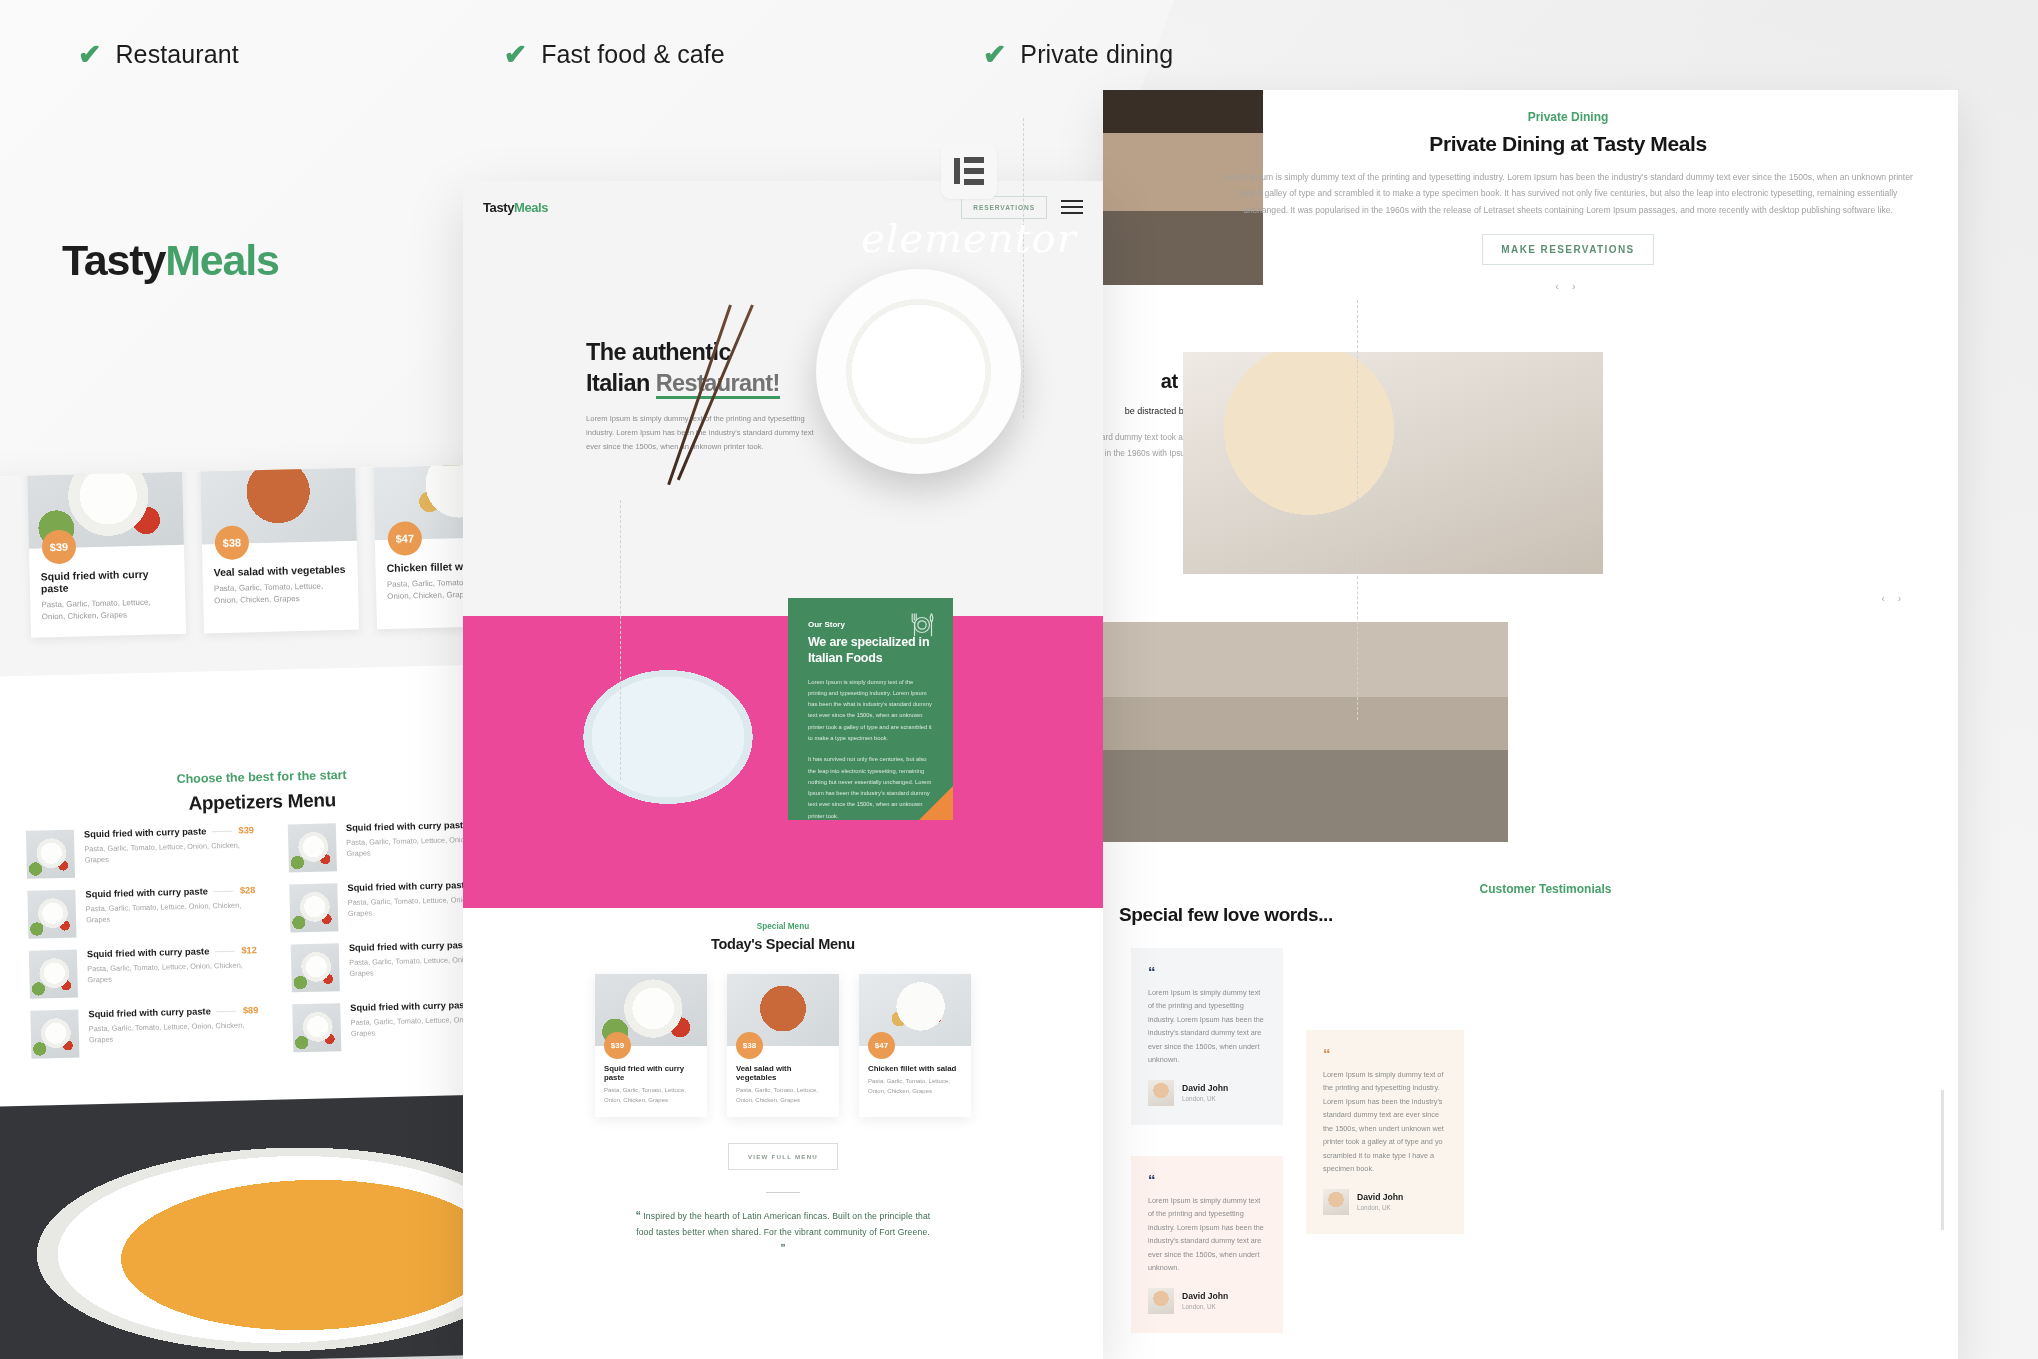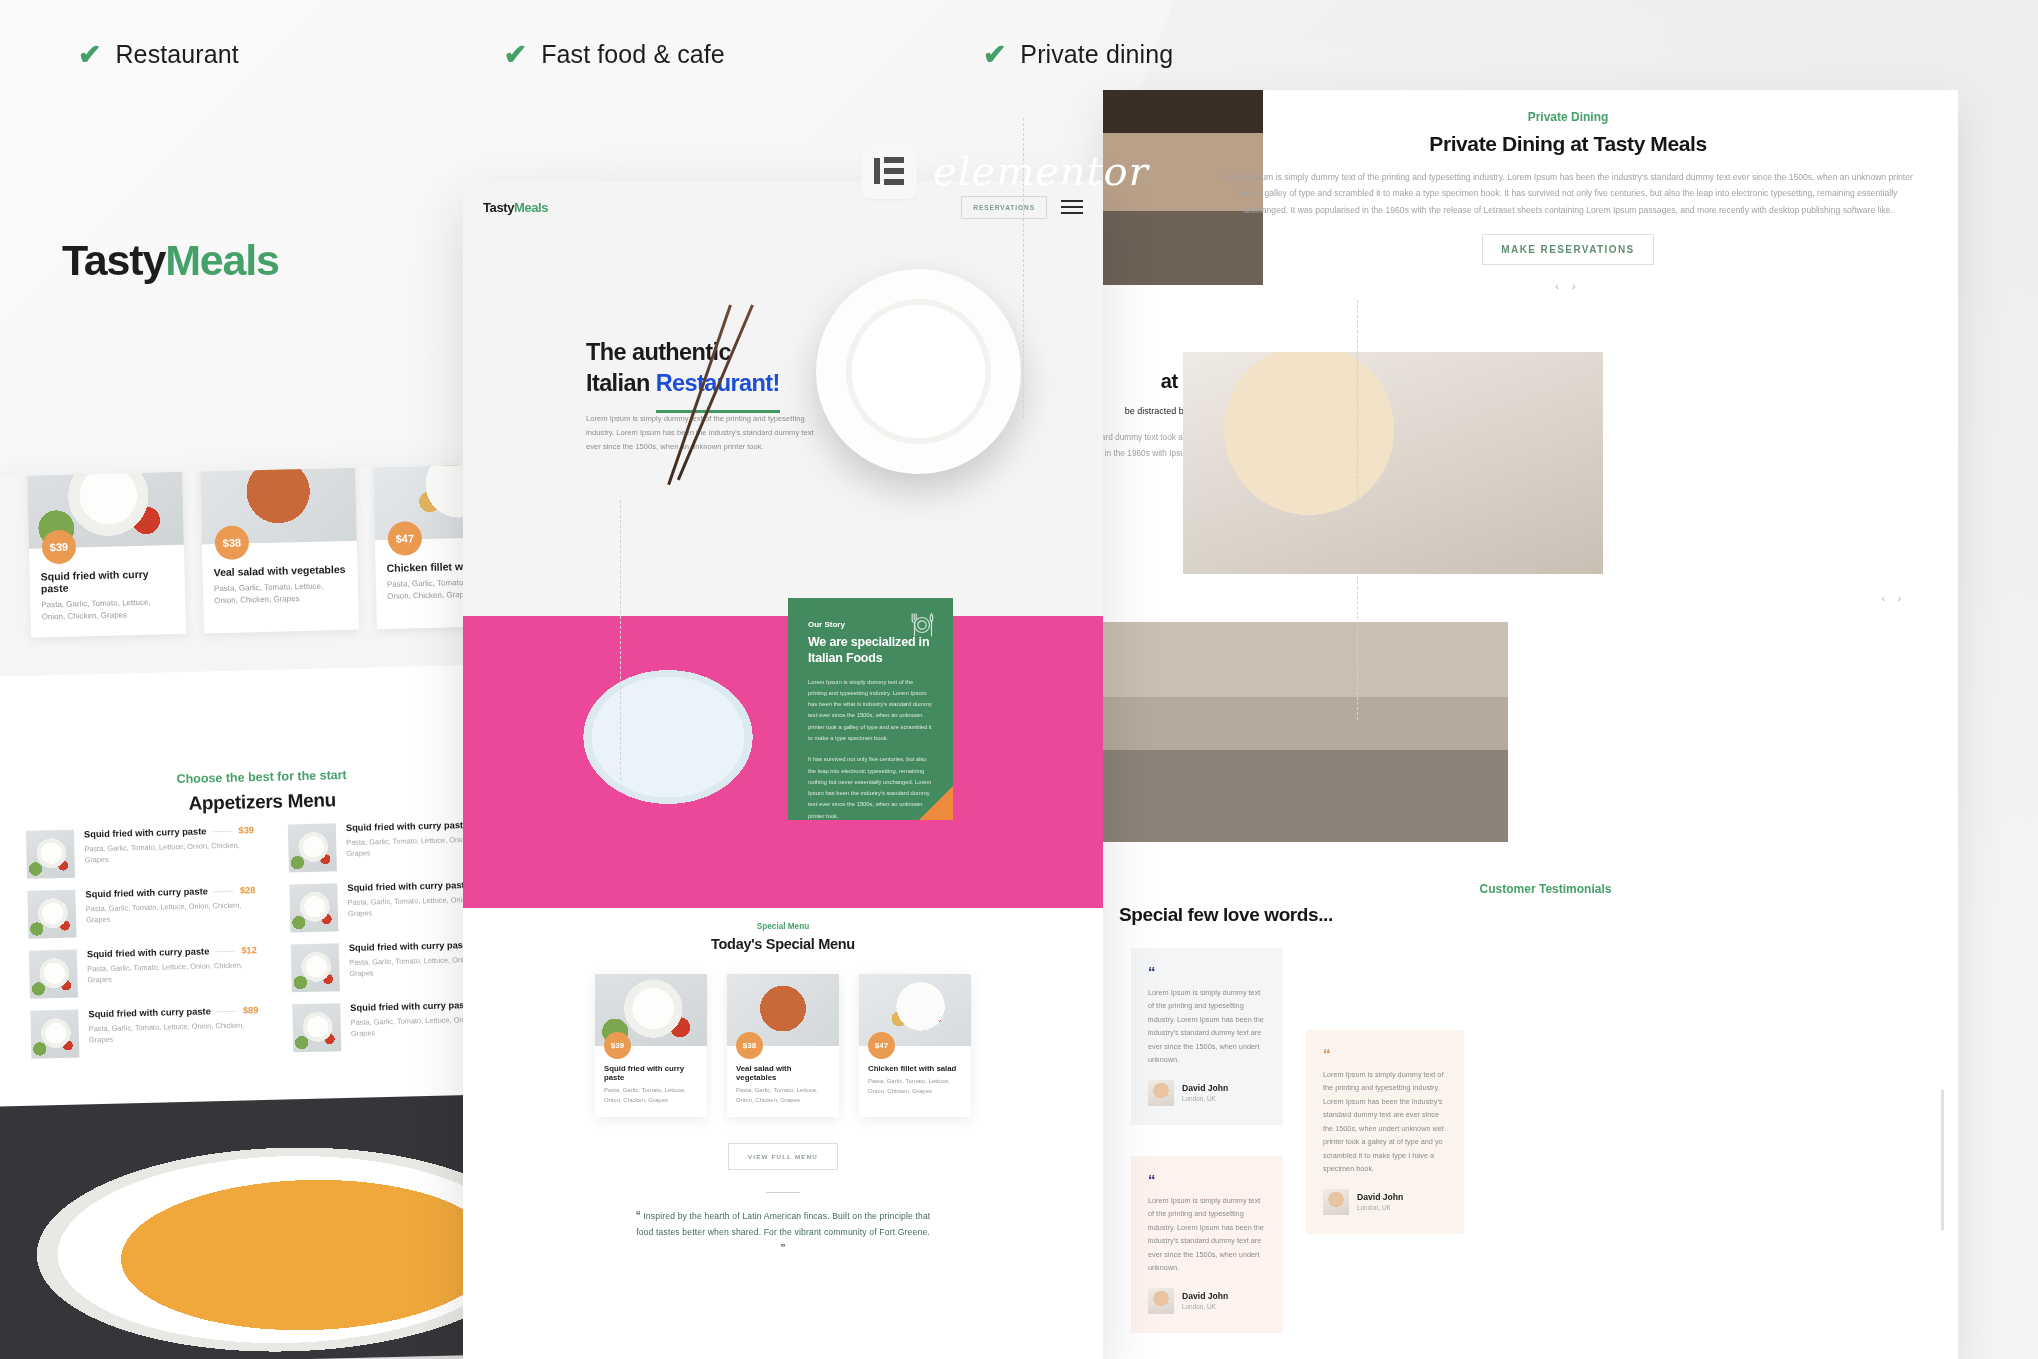--- a/index.html
+++ b/index.html
@@ -51,21 +51,21 @@
   .brand-logo {
     position: absolute; left: 62px; top: 236px; z-index: 40;
     font-size: 43px; font-weight: bold; letter-spacing: -1.2px;
   }
   .brand-logo .t1 { color: #1d1d1d; }
   .brand-logo .t2 { color: #46a06a; }
 
   
   .elementor {
     position: absolute; left: 861px; top: 143px; z-index: 40;
-    display: flex; align-items: center; gap: 16px;
+    display: flex; align-items: center; gap: 16px; flex-direction: column;
   }
   .el-mark {
     width: 56px; height: 56px; border-radius: 9px;
     background: #f7f7f7; display: flex; align-items: center; justify-content: center;
     gap: 4px; box-shadow: 0 1px 3px rgba(0,0,0,.05);
   }
   .el-bar-v { width: 6px; height: 26px; background: #4d4d4d; }
   .el-bars { display: flex; flex-direction: column; gap: 5px; }
   .el-bar-h { width: 20px; height: 6px; background: #4d4d4d; }
   .el-word {
@@ -190,21 +190,21 @@
   .pc-resv {
     border: 1px solid #cfdcd3; color: #7d9c88; font-size: 6.6px;
     letter-spacing: .9px; padding: 7px 11px; font-weight: bold;
   }
   .burger { display: flex; flex-direction: column; gap: 4px; }
   .burger span { display: block; width: 22px; height: 2px; background: #2b2b2b; }
 
   .pc-hero { position: relative; height: 383px; background: #f4f4f4; overflow: hidden; }
   .pc-hero-text { position: absolute; left: 123px; top: 104px; width: 230px; }
   .pc-h1 { font-size: 23.5px; font-weight: bold; color: #1b1b1b; line-height: 1.3; letter-spacing: -.6px; }
-  .pc-h1 .accent { color: #1d4ed8; border-bottom: 3px solid #3f9a62; padding-bottom: 14px; }
+  .pc-h1 .accent { color: #737373; border-bottom: 3px solid #3f9a62; padding-bottom: 0; }
   .pc-p { font-size: 7.6px; color: #8e8e8e; line-height: 1.85; margin-top: 14px; }
   .pc-plate {
     position: absolute; right: 82px; top: 36px; width: 205px; height: 205px;
     border-radius: 50%;
     box-shadow: 0 16px 36px rgba(0,0,0,.18);
   }
   .chopsticks {
     position: absolute; right: 272px; top: 72px; width: 120px; height: 190px;
   }
   .chopstick {

